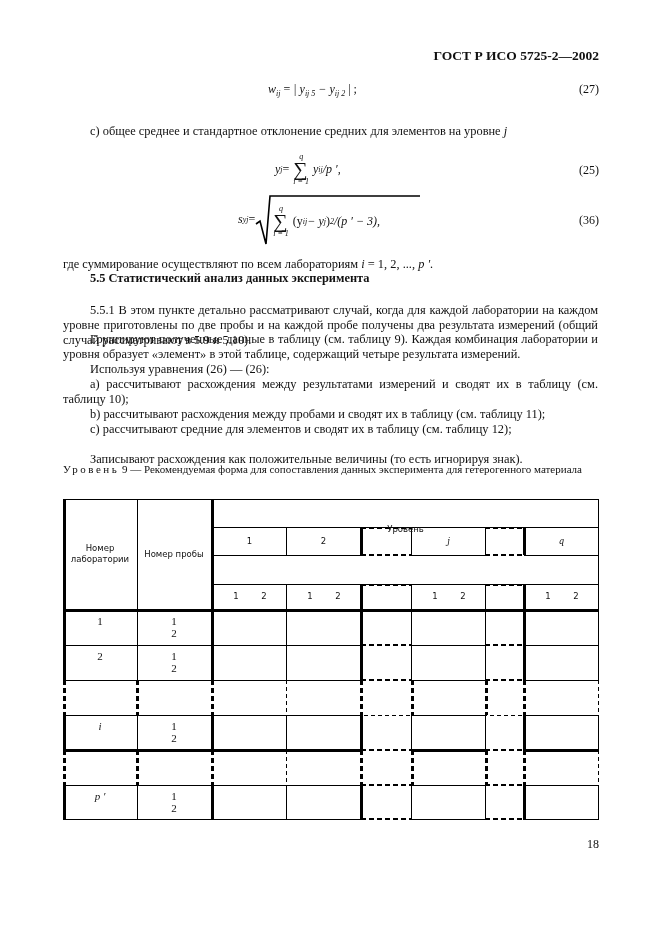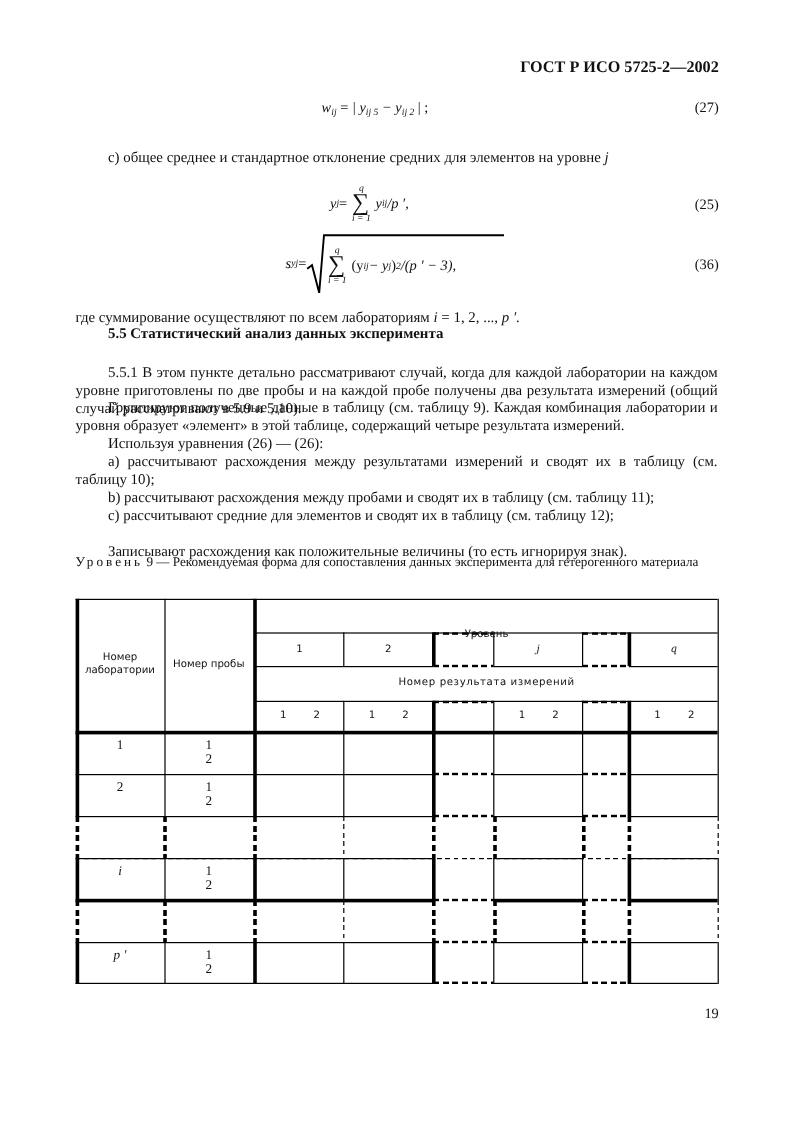--- a/index.html
+++ b/index.html
@@ -214,21 +214,20 @@
 
   <div class="cell" style="left:74px; top:0; width:74px; height:110px;">Номер пробы</div>
   <div class="cell" style="left:0; top:0; width:74px; height:110px;">Номер лаборатории</div>
   <div class="cell" style="left:150px; top:16px; width:385px; height:28px;">Уровень</div>
 
   <div class="cell" style="left:150px; top:28px; width:73px; height:28px;">1</div>
   <div class="cell" style="left:224px; top:28px; width:73px; height:28px;">2</div>
   <div class="cell" style="left:349px; top:28px; width:73px; height:28px; font-style:italic; font-family:'DejaVu Serif', serif;">j</div>
   <div class="cell" style="left:462px; top:28px; width:73px; height:28px; font-style:italic; font-family:'DejaVu Serif', serif;">q</div>
 
-  <div class="cell" style="left:150px; top:56px; width:385px; height:29px; letter-spacing:0.5px;">Номер результата измерений</div>
 
   <div class="cell" style="left:158px; top:85px; width:30px; height:25px;">1</div>
   <div class="cell" style="left:186px; top:85px; width:30px; height:25px;">2</div>
   <div class="cell" style="left:232px; top:85px; width:30px; height:25px;">1</div>
   <div class="cell" style="left:260px; top:85px; width:30px; height:25px;">2</div>
   <div class="cell" style="left:357px; top:85px; width:30px; height:25px;">1</div>
   <div class="cell" style="left:385px; top:85px; width:30px; height:25px;">2</div>
   <div class="cell" style="left:470px; top:85px; width:30px; height:25px;">1</div>
   <div class="cell" style="left:498px; top:85px; width:30px; height:25px;">2</div>
 
@@ -239,13 +238,13 @@
   <div class="cellt" style="left:74px; top:151px; width:74px; white-space:pre-line;">1
 2</div>
   <div class="cellt it" style="left:0; top:221px; width:74px;">i</div>
   <div class="cellt" style="left:74px; top:221px; width:74px; white-space:pre-line;">1
 2</div>
   <div class="cellt it" style="left:0; top:291px; width:74px;">p ′</div>
   <div class="cellt" style="left:74px; top:291px; width:74px; white-space:pre-line;">1
 2</div>
 </div>
 
-<div class="abs pnum">19</div>
+<div class="abs pnum">18</div>
 
 </body></html>

